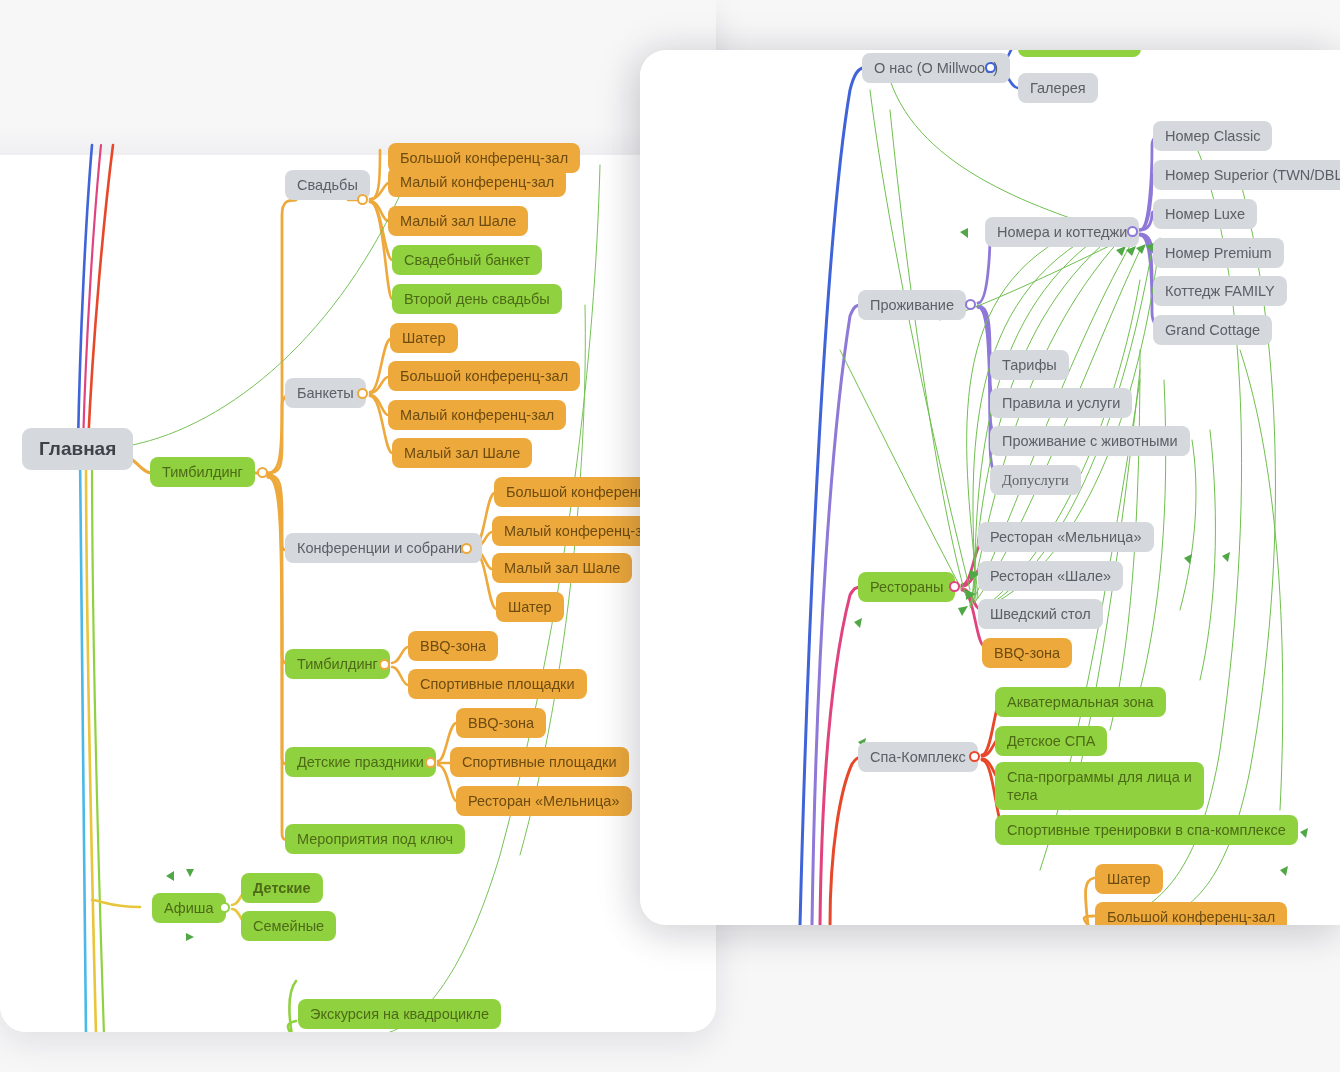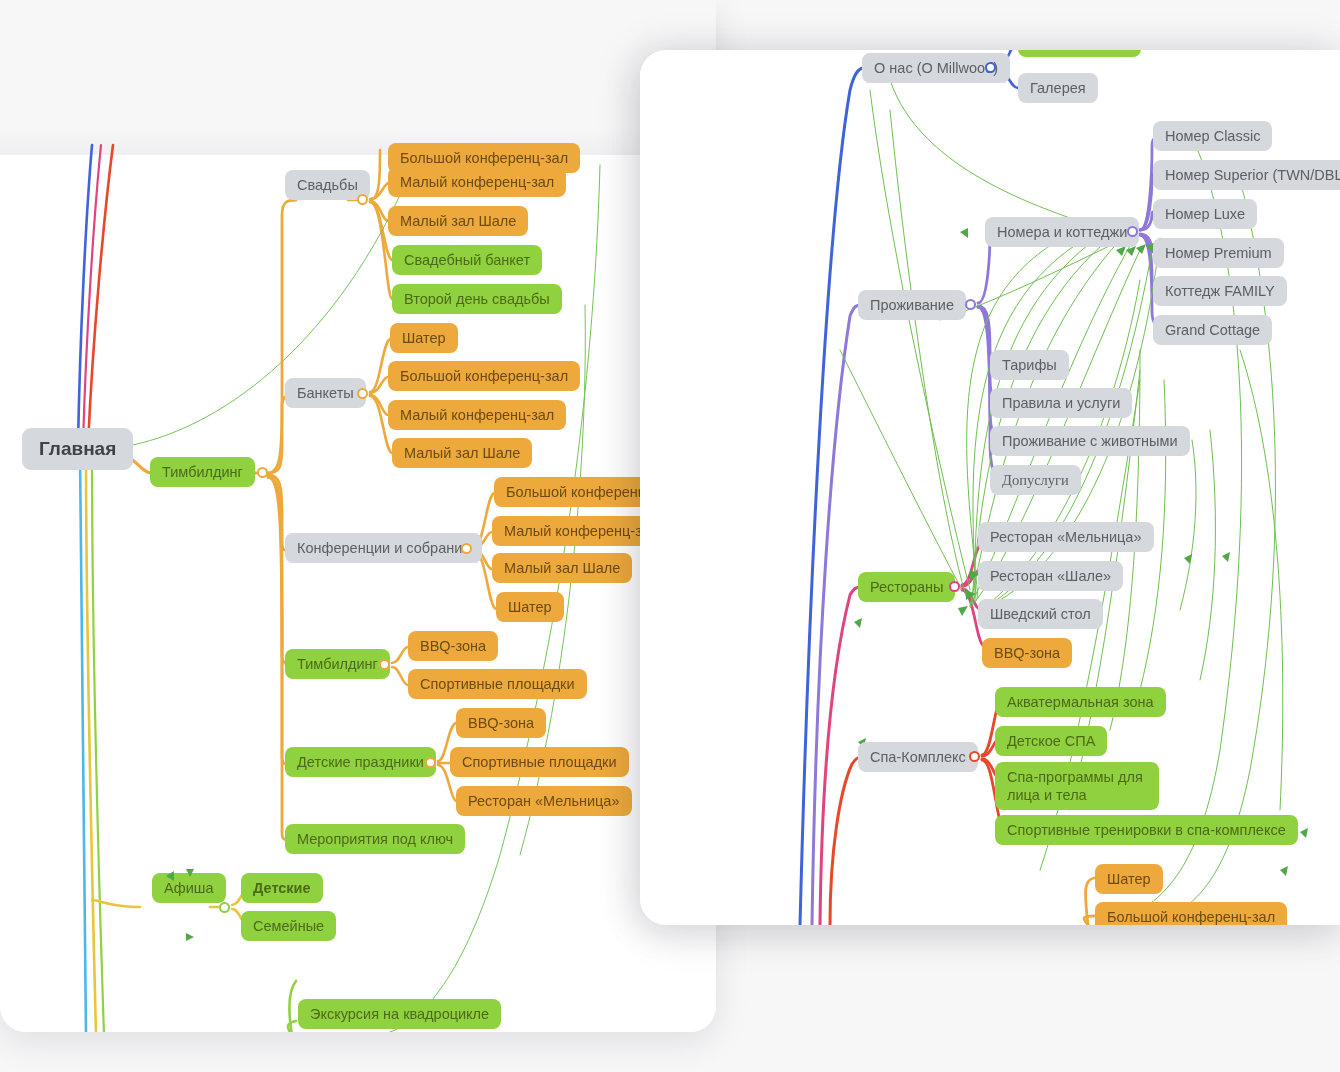--- a/index.html
+++ b/index.html
@@ -168,21 +168,21 @@
     <div class="node orange" style="left:408px;top:514px;">Спортивные площадки</div>
 
     <div class="node green" style="left:285px;top:592px;">Детские праздники</div>
     <div class="hub o" style="left:425px;top:602px;"></div>
     <div class="node orange" style="left:456px;top:553px;">BBQ-зона</div>
     <div class="node orange" style="left:450px;top:592px;">Спортивные площадки</div>
     <div class="node orange" style="left:456px;top:631px;">Ресторан «Мельница»</div>
 
     <div class="node green" style="left:285px;top:669px;">Мероприятия под ключ</div>
 
-    <div class="node green" style="left:152px;top:718px;">Афиша</div>
+    <div class="node green" style="left:152px;top:738px;">Афиша</div>
     <div class="hub g" style="left:219px;top:747px;"></div>
     <div class="node green" style="left:241px;top:718px;font-weight:bold;">Детские</div>
     <div class="node green" style="left:241px;top:756px;">Семейные</div>
 
     <svg class="links" width="716" height="880">
       <g fill="#4fa845">
         <polygon points="174,716 166,721 174,726"></polygon>
         <polygon points="186,714 194,714 190,722"></polygon>
         <polygon points="186,778 194,782 186,786"></polygon>
       </g>
@@ -314,19 +314,19 @@
     <div class="hub pk" style="left:309px;top:531px;"></div>
     <div class="node grey" style="left:338px;top:472px;">Ресторан «Мельница»</div>
     <div class="node grey" style="left:338px;top:511px;">Ресторан «Шале»</div>
     <div class="node grey" style="left:338px;top:549px;">Шведский стол</div>
     <div class="node orange" style="left:342px;top:588px;">BBQ-зона</div>
 
     <div class="node grey" style="left:218px;top:692px;">Спа-Комплекс</div>
     <div class="hub r" style="left:329px;top:701px;"></div>
     <div class="node green" style="left:355px;top:637px;">Акватермальная зона</div>
     <div class="node green" style="left:355px;top:676px;">Детское СПА</div>
-    <div class="node green wrap" style="left:355px;top:712px;width:164px;">Спа-программы для лица и тела</div>
+    <div class="node green wrap" style="left:355px;top:712px;width:209px;">Спа-программы для лица и тела</div>
     <div class="node green" style="left:355px;top:765px;">Спортивные тренировки в спа-комплексе</div>
 
     <div class="node orange" style="left:455px;top:814px;">Шатер</div>
     <div class="node orange" style="left:455px;top:852px;">Большой конференц-зал</div>
   </div>
 </div>
 
 </body></html>

